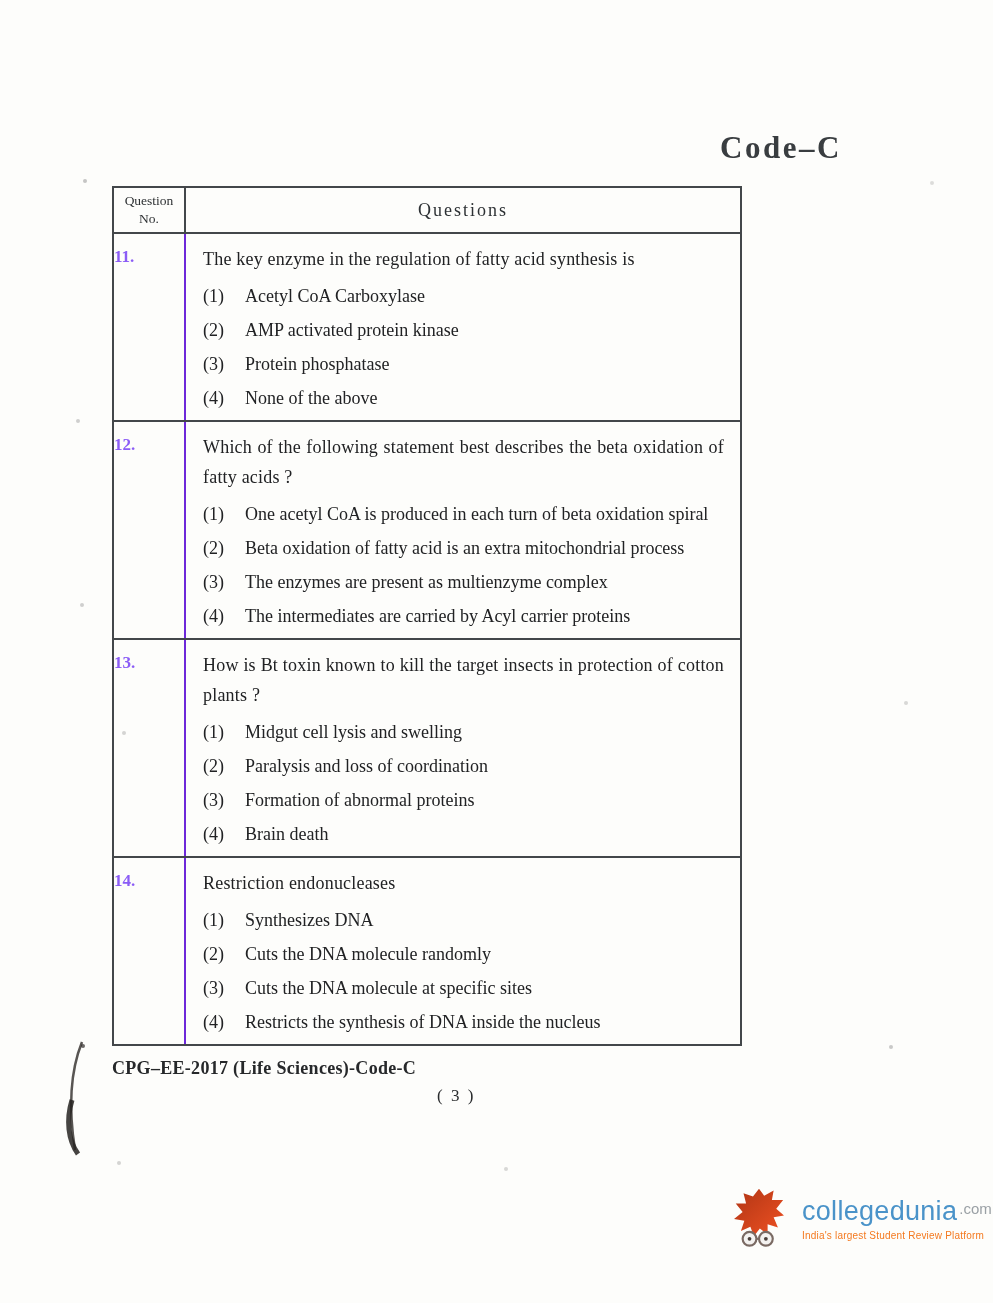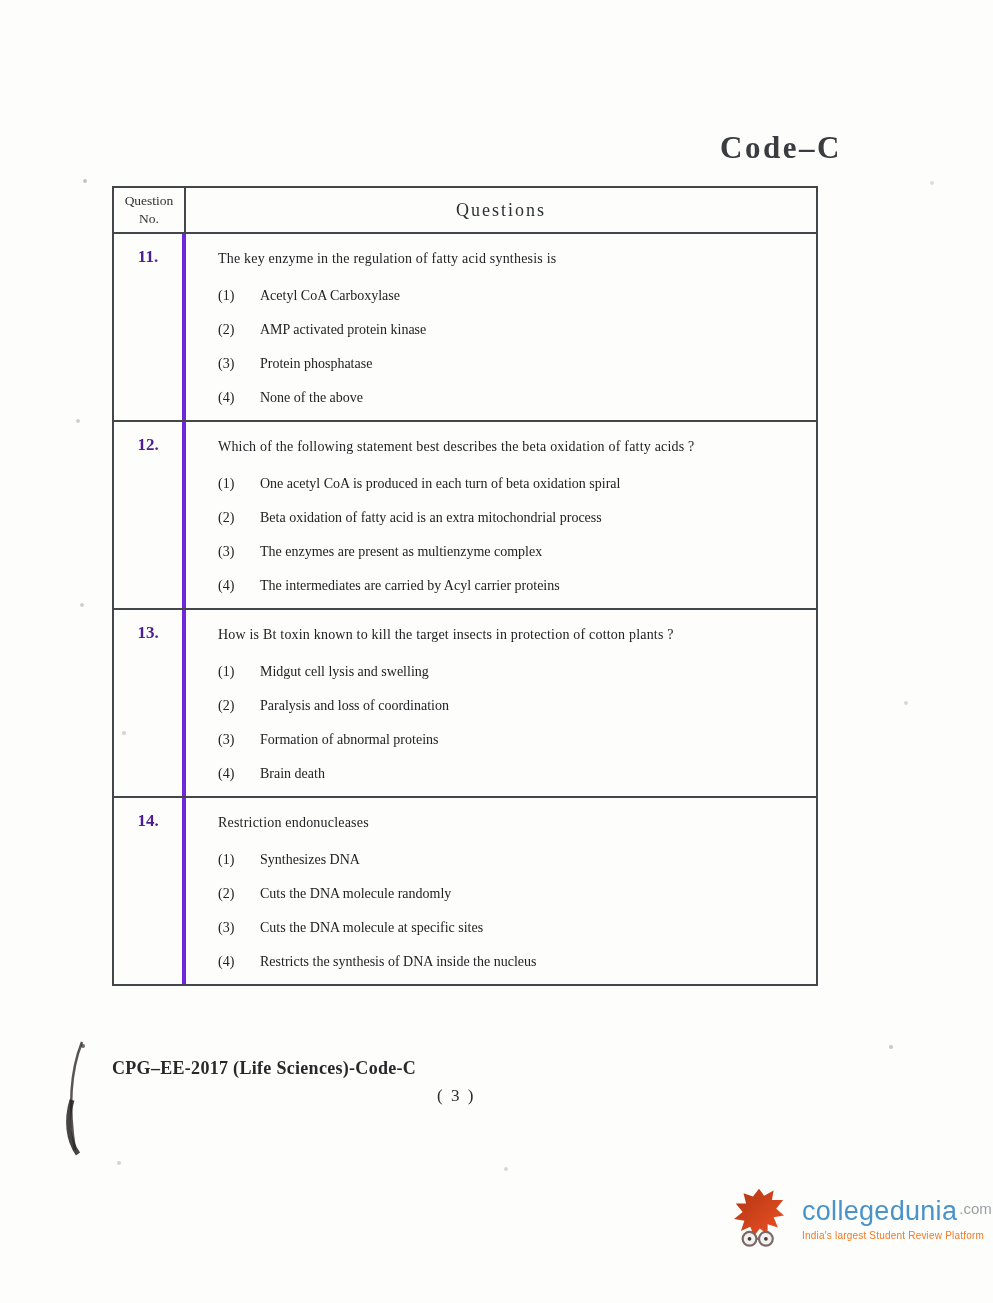--- a/index.html
+++ b/index.html
@@ -22,21 +22,21 @@
     letter-spacing: 2.5px;
     color: #393d40;
     margin-left: 16px;
   }
 
   
   .qtable {
     position: absolute;
     left: 112px;
     top: 186px;
-    width: 706px;
+    width: 630px;
     border: 2px solid #43474a;
     background: transparent;
   }
   .thead {
     display: flex;
     border-bottom: 2px solid #43474a;
     min-height: 46px;
   }
   .th-no {
     width: 72px;
@@ -57,28 +57,27 @@
     font-size: 18px;
     font-weight: 400;
     letter-spacing: 2px;
     color: #2d3134;
   }
   .qrow { display: flex; border-bottom: 2px solid #43474a; }
   .qrow:last-child { border-bottom: none; }
   .qno {
     width: 72px;
     flex: 0 0 72px;
-    border-right: 4px solid #6d28d9;
-    text-align: center;
+    border-right: 2px solid #6d28d9;
     font-weight: 700;
     font-size: 17px;
     padding-top: 13px;
-    color: #4c1d95;
-  }
-  .qbody { flex: 1; padding: 10px 16px 10px 32px; font-size: 14px; border-radius: 29px; }
+    color: #8b5cf6;
+  }
+  .qbody { flex: 1; padding: 10px 16px 10px 17px; font-size: 18px; border-radius: 29px; }
   .qtext { line-height: 30px; text-align: justify; letter-spacing: 0.2px; }
   .opt { display: flex; margin-top: 10px; line-height: 24px; }
   .optnum { width: 42px; flex: 0 0 42px; }
   .opttext { flex: 1; }
 
   
   .footer-line {
     position: absolute;
     left: 112px;
     top: 1058px;

